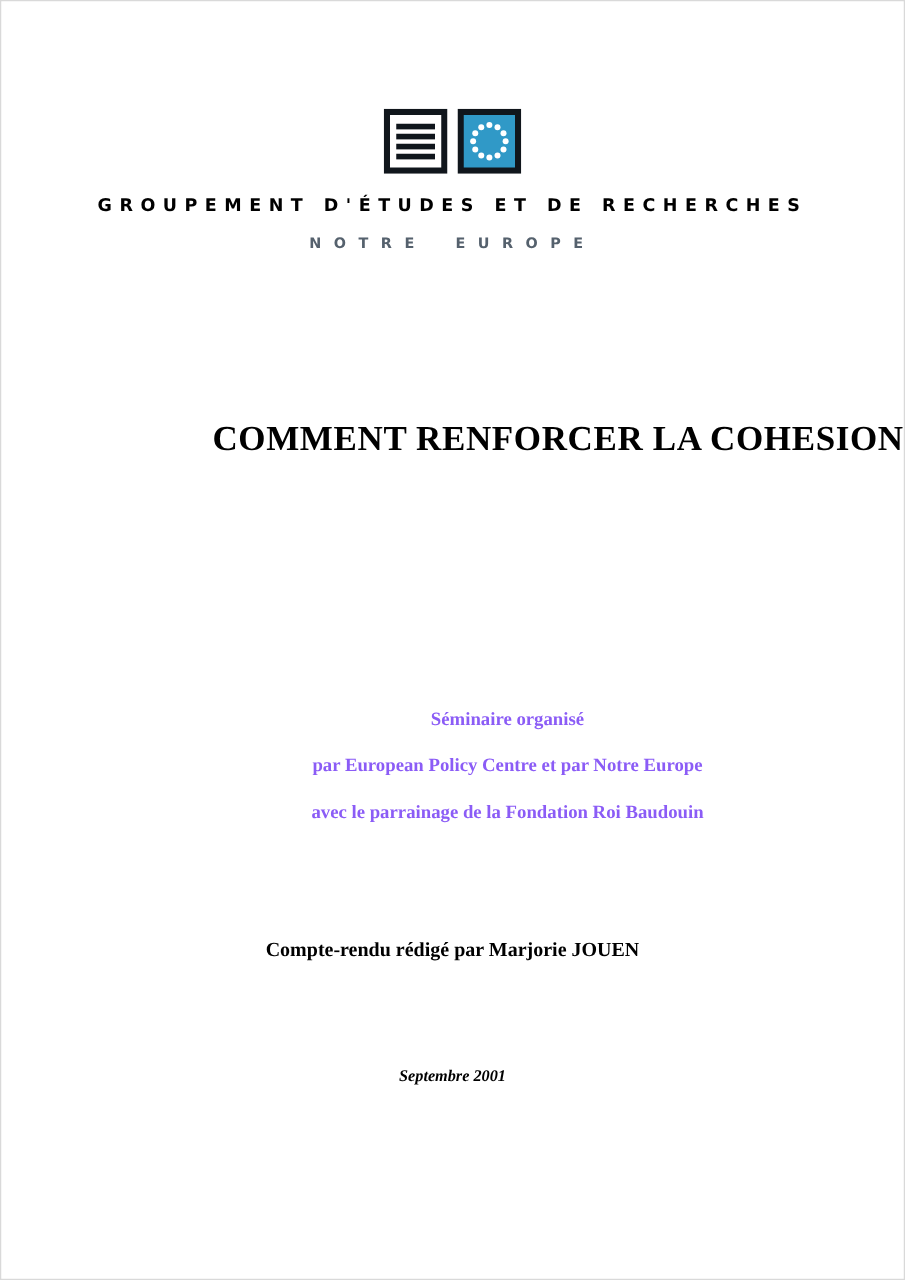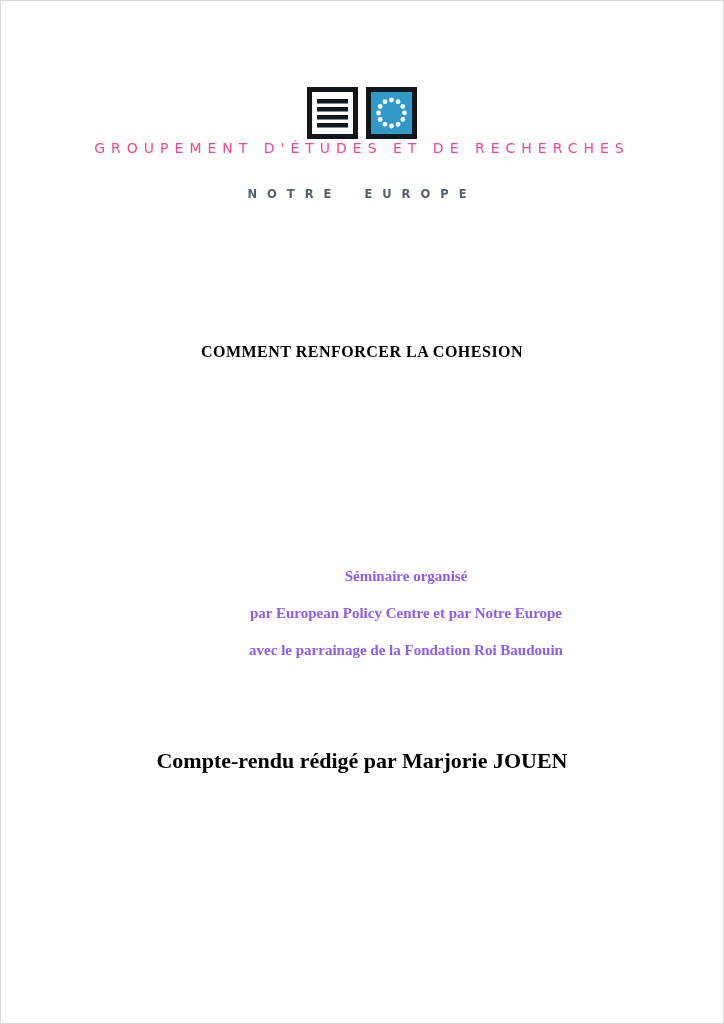--- a/index.html
+++ b/index.html
@@ -22,29 +22,29 @@
     position: absolute;
     top: 86px;
     left: 50%;
     transform: translateX(-50%);
     display: flex;
     gap: 8px;
   }
   .logo svg { display: block; }
   .org-name {
     position: absolute;
-    top: 139px;
+    top: 156px;
     left: 0;
     width: 100%;
     text-align: center;
     font-family: "DejaVu Sans", "Liberation Sans", sans-serif;
-    font-weight: normal;
+    font-weight: bold;
     font-size: 14px;
     letter-spacing: 6px;
-    color: #ec4899;
+    color: #000000;
     white-space: nowrap;
   }
   .org-sub {
     position: absolute;
     top: 186px;
     left: 0;
     width: 100%;
     text-align: center;
     font-family: "DejaVu Sans", "Liberation Sans", sans-serif;
     font-weight: bold;
@@ -62,22 +62,22 @@
     text-align: center;
     font-size: 15px;
     font-weight: bold;
     color: #000000;
   }
   .title-block {
     position: absolute;
     top: 323px;
     left: 0;
     width: 100%;
-    text-align: center;
-    font-size: 16px;
+    text-align: right;
+    font-size: 28px;
     font-weight: bold;
     letter-spacing: 0.5px;
     line-height: 55px;
     color: #000000;
   }
   .seminar-block {
     position: absolute;
     top: 557px;
     left: 0;
     width: 100%;
@@ -87,21 +87,21 @@
     line-height: 37px;
     color: #8b5cf6;
     margin-left: 44px;
   }
   .report-credit {
     position: absolute;
     top: 748px;
     left: 0;
     width: 100%;
     text-align: center;
-    font-size: 22px;
+    font-size: 16px;
     font-weight: bold;
     line-height: 24px;
     color: #000000;
   }
   .footer-date {
     position: absolute;
     top: 851px;
     left: 0;
     width: 100%;
     text-align: center;
@@ -158,14 +158,15 @@
   </div>
 
   <div class="seminar-block">
     <div>Séminaire organisé</div>
     <div>par European Policy Centre et par Notre Europe</div>
     <div>avec le parrainage de la Fondation Roi Baudouin</div>
   </div>
 
   <div class="report-credit">Compte-rendu rédigé par Marjorie JOUEN</div>
 
+  <div class="footer-date">Septembre 2001</div>
 
 </div>
 
 </body></html>

